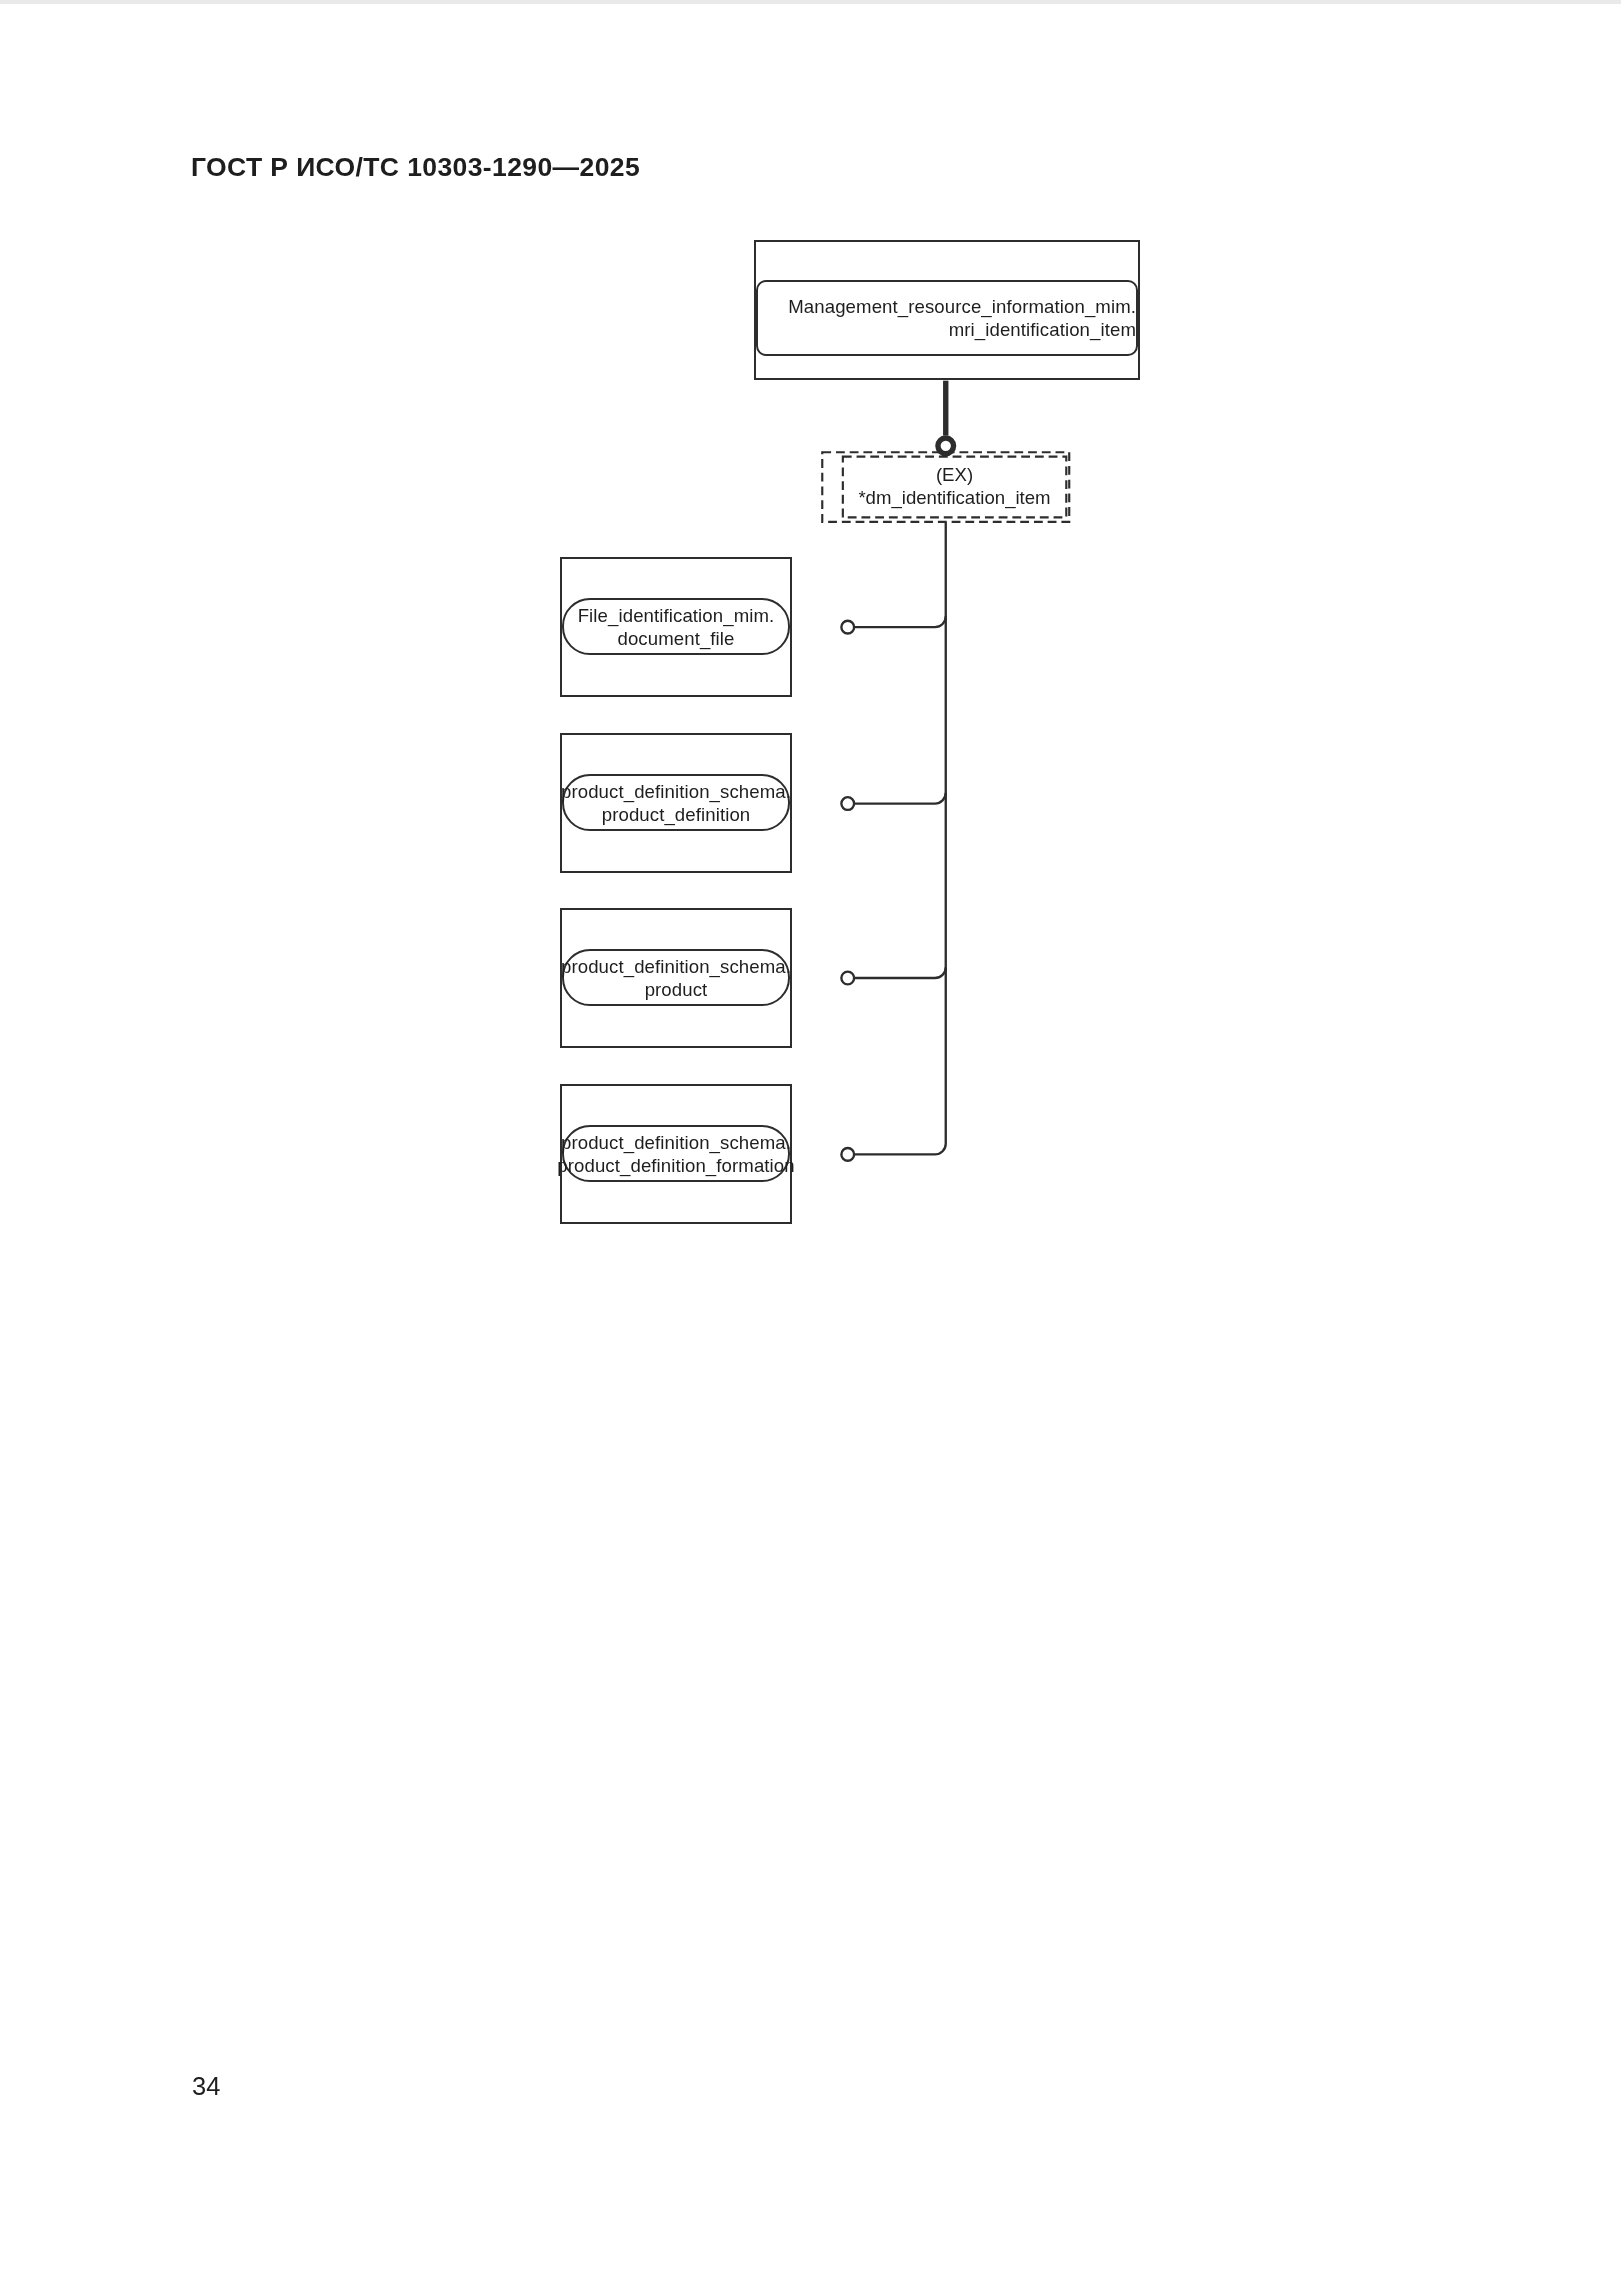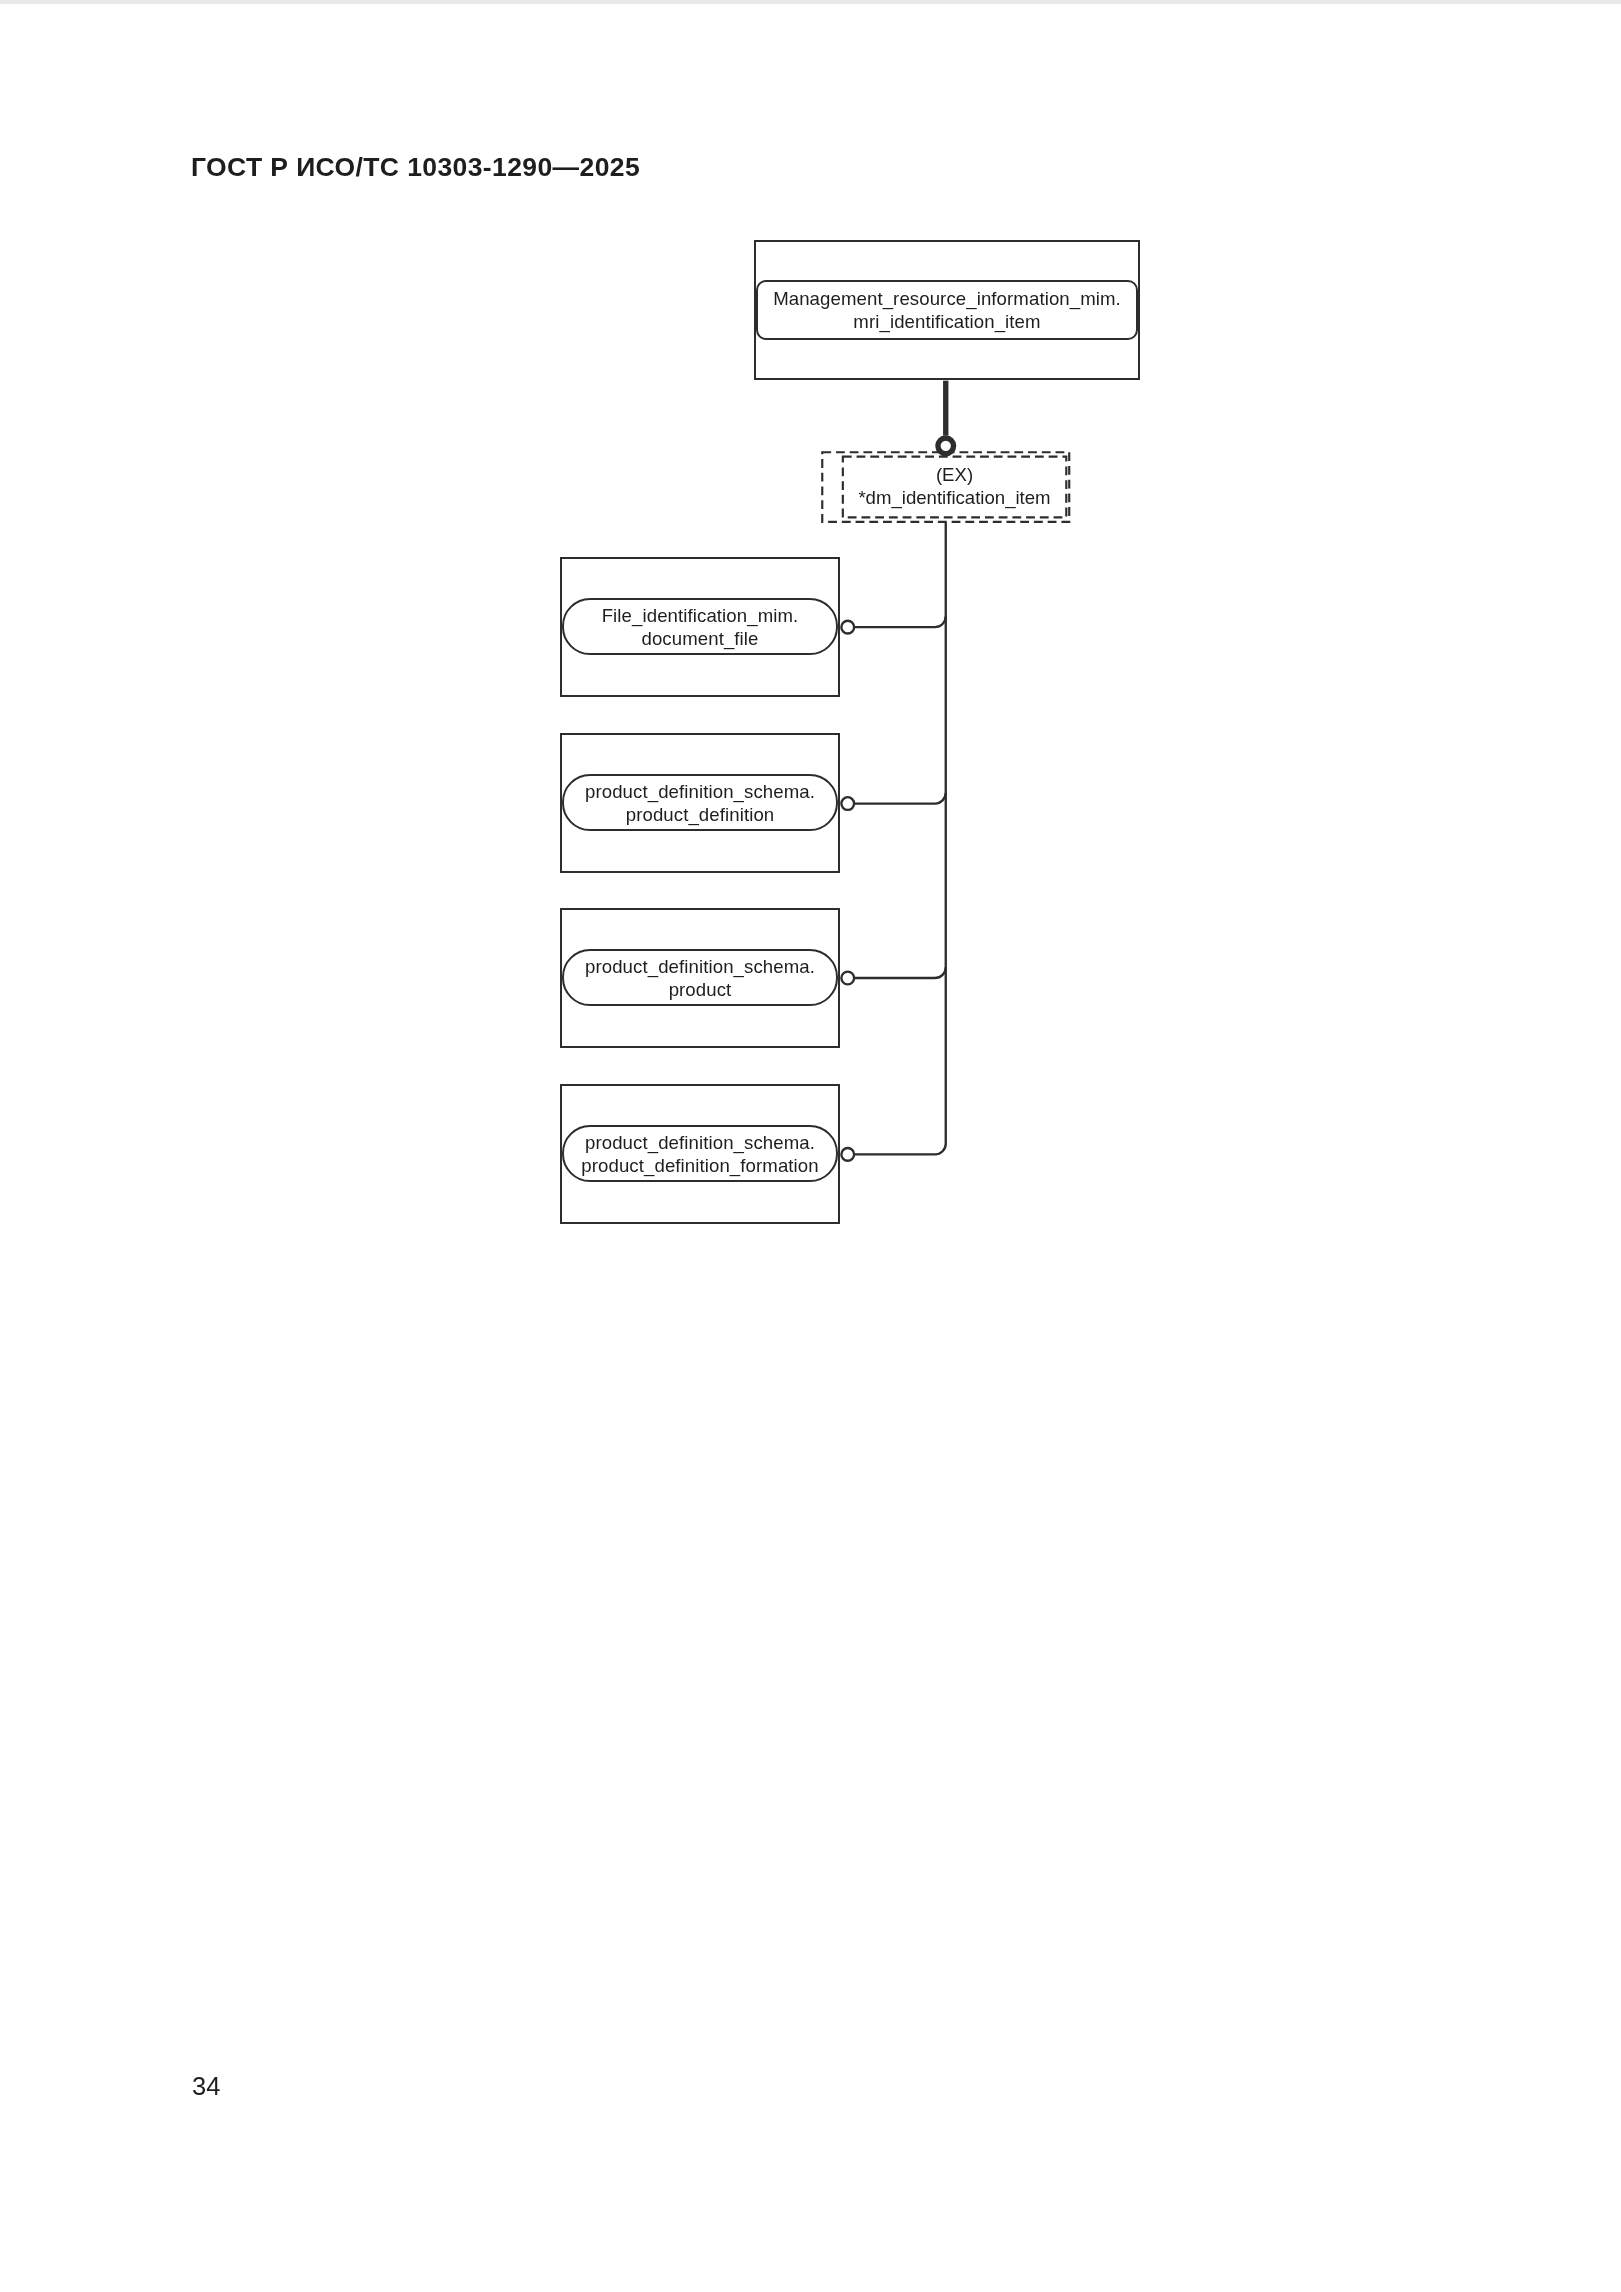--- a/index.html
+++ b/index.html
@@ -17,21 +17,21 @@
     position: absolute;
     left: 191px;
     top: 148px;
     font-size: 26.5px;
     font-weight: bold;
     letter-spacing: 0.4px;
     white-space: nowrap;
   }
   .entity-frame {
     position: absolute;
-    width: 280px;
+    width: 232px;
     height: 140px;
     border: 2.5px solid #2d2d2d;
     box-sizing: border-box;
     background: #ffffff;
   }
   .frame-root {
     left: 754px;
     top: 236px;
     width: 386px;
     height: 140px;
@@ -46,21 +46,21 @@
     justify-content: center;
     border: 2.3px solid #2d2d2d;
     box-sizing: border-box;
     background: #ffffff;
     text-align: center;
     font-size: 18.6px;
     line-height: 23px;
     letter-spacing: 0.1px;
     white-space: nowrap;
   }
-  .stadium-root { top: 38px; height: 60px; border-radius: 10px; }
+  .stadium-root { top: 38px; height: 76px; border-radius: 10px; align-items: flex-end; }
   .stadium-item { top: 39px; height: 57px; border-radius: 28px; }
   .connectors {
     position: absolute;
     left: 0;
     top: 0;
     z-index: 5;
     pointer-events: none;
   }
   .select-label {
     position: absolute;

